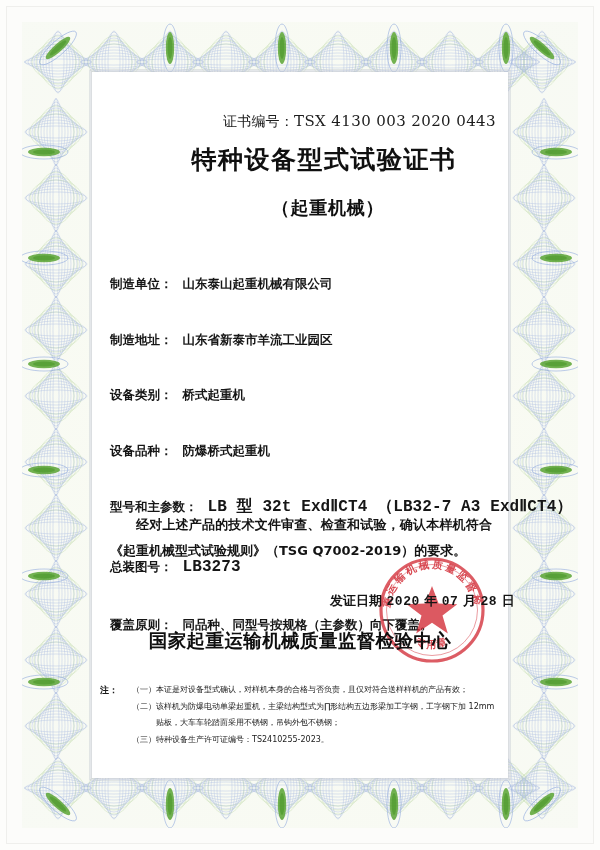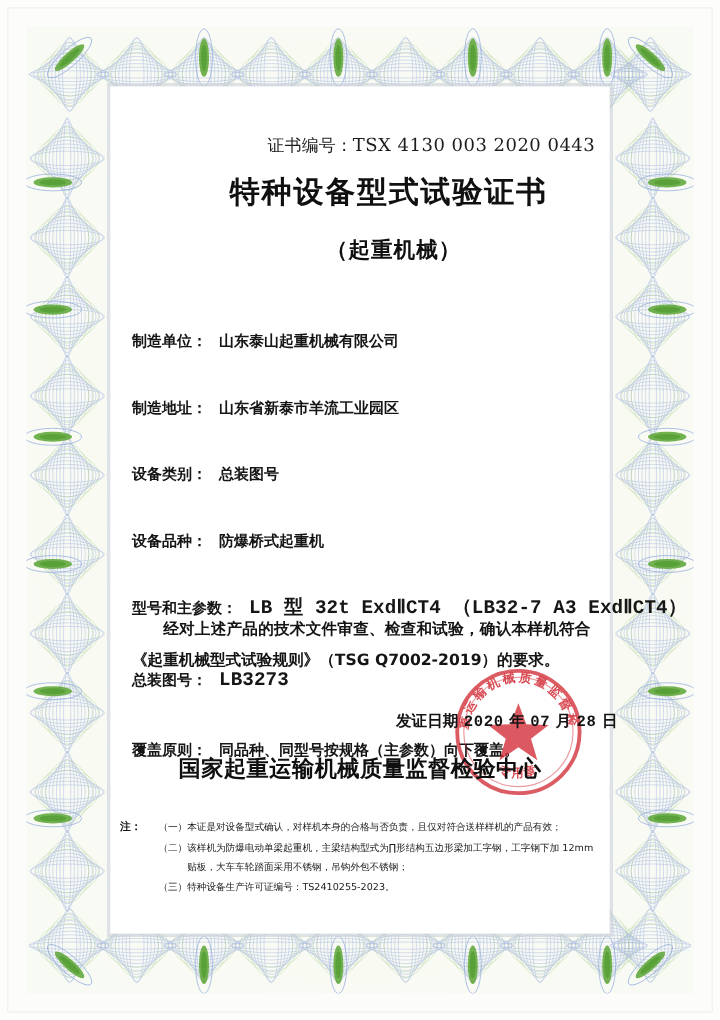--- a/index.html
+++ b/index.html
@@ -371,21 +371,21 @@
     <div class="field-row">
       <span class="field-label">制造单位：</span>
       <span class="field-value">山东泰山起重机械有限公司</span>
     </div>
     <div class="field-row">
       <span class="field-label">制造地址：</span>
       <span class="field-value">山东省新泰市羊流工业园区</span>
     </div>
     <div class="field-row">
       <span class="field-label">设备类别：</span>
-      <span class="field-value">总装图号</span>
+      <span class="field-value">桥式起重机</span>
     </div>
     <div class="field-row">
       <span class="field-label">设备品种：</span>
       <span class="field-value">防爆桥式起重机</span>
     </div>
     <div class="field-row">
       <span class="field-label">型号和主参数：</span>
       <span class="field-value mixed">LB 型 32t  ExdⅡCT4 （LB32-7 A3 ExdⅡCT4）</span>
     </div>
     <div class="field-row">

